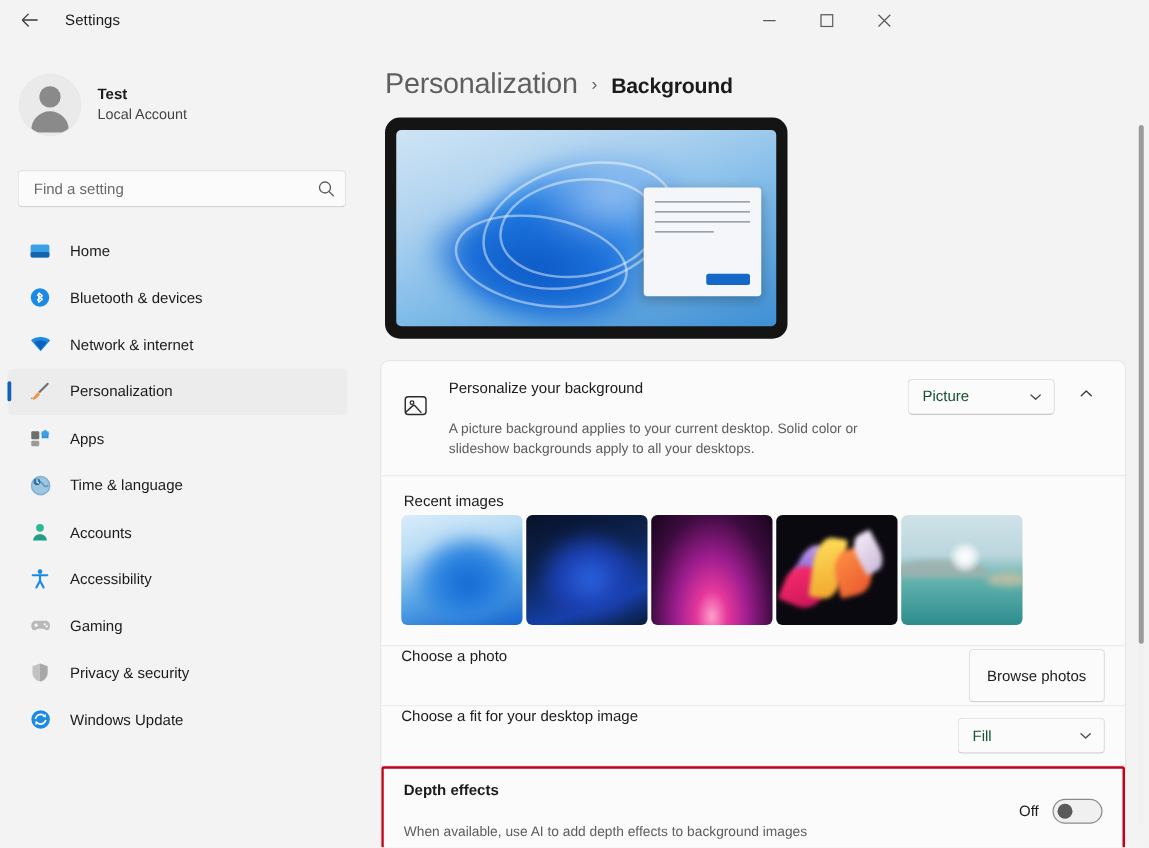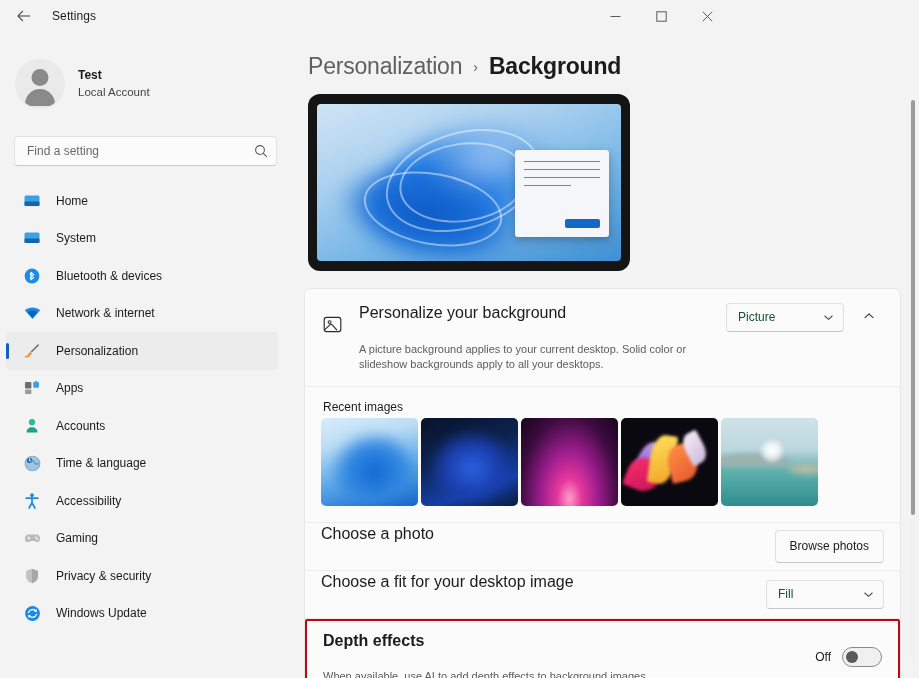--- a/index.html
+++ b/index.html
@@ -148,21 +148,21 @@
   }
   .crumb-parent {
     font-size: 23px; color: #5f5f5f; font-weight: normal;
     letter-spacing: -.2px;
   }
   .crumb-sep {
     font-size: 14px; color: #5f5f5f; margin: 0 11px;
     position: relative; top: -2px;
   }
   .crumb-current {
-    font-size: 23px; color: #1b1b1b; font-weight: bold;
+    font-size: 17px; color: #1b1b1b; font-weight: bold;
     letter-spacing: -.2px;
   }
 
   
   .preview-wrap { padding: 14px 0 0 12px; }
   .monitor {
     width: 322px; height: 177px;
     background: #141414;
     border-radius: 12px;
     padding: 10px 9px;
@@ -233,21 +233,21 @@
     border-bottom: 1px solid #ececec;
   }
   .row:last-child { border-bottom: 0; }
   .row.expander { padding: 13px 16px 13px 16px; align-items: flex-start; }
   .row-ico {
     width: 22px; height: 22px; flex: 0 0 auto;
     margin-right: 16px; margin-top: 11px;
     display: flex; align-items: center; justify-content: center;
   }
   .row-texts { flex: 1 1 auto; min-width: 0; }
-  .row-title { font-size: 16px; color: #1b1b1b; line-height: 1.35; }
+  .row-title { font-size: 12px; color: #1b1b1b; line-height: 1.35; }
   .row-title.bold { font-weight: bold; }
   .row-desc {
     font-size: 11px; color: #5d5d5d; line-height: 1.42;
     margin-top: 18px; max-width: 345px;
   }
   .row-actions { display: flex; align-items: center; flex: 0 0 auto; margin-left: 12px; }
 
   .combo {
     height: 29px; min-width: 118px;
     background: #fbfbfb;
@@ -258,21 +258,21 @@
     padding: 0 9px 0 11px;
     font-size: 12px; color: #14532d;
   }
   .combo .chev { margin-left: 16px; display: flex; }
   .expand-btn {
     width: 30px; height: 30px; margin-left: 10px;
     display: flex; align-items: center; justify-content: center;
     border-radius: 4px;
   }
   .btn-std {
-    height: 33px; padding: 0 14px;
+    height: 43px; padding: 0 14px;
     background: #fbfbfb;
     border: 1px solid #e0e0e0;
     border-bottom: 1px solid #c6c6c6;
     border-radius: 4px;
     font-size: 12px; color: #1b1b1b;
     display: flex; align-items: center; justify-content: center;
     font-family: "Liberation Sans", sans-serif;
   }
 
   
@@ -438,29 +438,20 @@
       <div class="nav-item">
         <span class="nav-ico">
           <svg width="18" height="18" viewBox="0 0 18 18">
             <rect x="1.5" y="3.5" width="15" height="10.5" rx="1.6" fill="#3aa0e8"></rect>
             <rect x="1.5" y="9.5" width="15" height="4.5" rx="1.3" fill="#1763ad"></rect>
           </svg>
         </span>
         <span class="nav-label">Home</span>
       </div>
 
-      <div class="nav-item">
-        <span class="nav-ico">
-          <svg width="18" height="18" viewBox="0 0 18 18">
-            <rect x="1.5" y="3.5" width="15" height="10.5" rx="1.6" fill="#3aa0e8"></rect>
-            <rect x="1.5" y="9.5" width="15" height="4.5" rx="1.3" fill="#1763ad"></rect>
-          </svg>
-        </span>
-        <span class="nav-label">System</span>
-      </div>
 
       <div class="nav-item">
         <span class="nav-ico">
           <svg width="18" height="18" viewBox="0 0 18 18">
             <circle cx="9" cy="9" r="7.4" fill="#1a8ae5"></circle>
             <path d="M8 5.2v7.6l2.8-2.5-4-3.6M8 5.2l2.8 2.5-4 3.6" fill="none" stroke="#fff" stroke-width="1.1" stroke-linejoin="round"></path>
           </svg>
         </span>
         <span class="nav-label">Bluetooth &amp; devices</span>
       </div>
@@ -489,43 +480,43 @@
       <div class="nav-item">
         <span class="nav-ico">
           <svg width="18" height="18" viewBox="0 0 18 18">
             <rect x="2" y="3" width="6.4" height="6.4" rx="1" fill="#6e6e6e"></rect>
             <rect x="2" y="10.6" width="6.4" height="4.4" rx="1" fill="#9a9a9a"></rect>
             <path d="M10.4 3.2h5.4v5.4h-5.4z" fill="#2f8fe0"></path>
             <path d="M13.1 1.6 16.4 4.9 13.1 8.2 9.8 4.9z" fill="#3aa0e8"></path>
           </svg>
         </span>
         <span class="nav-label">Apps</span>
-      </div>
-
-      <div class="nav-item">
-        <span class="nav-ico">
-          <svg width="18" height="18" viewBox="0 0 18 18">
-            <circle cx="9" cy="5.2" r="3.1" fill="#2bb894"></circle>
-            <path d="M3.5 15.4c0-3.1 2.5-5.1 5.5-5.1s5.5 2 5.5 5.1z" fill="#1f9e88"></path>
-          </svg>
-        </span>
-        <span class="nav-label">Accounts</span>
       </div>
 
       <div class="nav-item">
         <span class="nav-ico">
           <svg width="19" height="19" viewBox="0 0 19 19">
             <circle cx="9.5" cy="9.5" r="7.3" fill="#9fc6e0"></circle>
             <path d="M4 6.5c2.2-1 4.5-.6 6.4.8 1.4 1 1.2 2.6 2.9 2.9 1 .2 1.7-.3 2.3-1" fill="none" stroke="#5e97bb" stroke-width="1.3"></path>
             <circle cx="9.5" cy="9.5" r="7.3" fill="none" stroke="#7fb0cf" stroke-width="1.1"></circle>
             <circle cx="6.6" cy="6.4" r="2.7" fill="#2f6fa8"></circle>
             <path d="M6.6 4.6v1.9l1.3.9" fill="none" stroke="#fff" stroke-width="0.9" stroke-linecap="round"></path>
           </svg>
         </span>
         <span class="nav-label">Time &amp; language</span>
+      </div>
+
+      <div class="nav-item">
+        <span class="nav-ico">
+          <svg width="18" height="18" viewBox="0 0 18 18">
+            <circle cx="9" cy="5.2" r="3.1" fill="#2bb894"></circle>
+            <path d="M3.5 15.4c0-3.1 2.5-5.1 5.5-5.1s5.5 2 5.5 5.1z" fill="#1f9e88"></path>
+          </svg>
+        </span>
+        <span class="nav-label">Accounts</span>
       </div>
 
       <div class="nav-item">
         <span class="nav-ico">
           <svg width="18" height="18" viewBox="0 0 18 18">
             <circle cx="9" cy="3.2" r="1.9" fill="#1a8ae5"></circle>
             <path d="M3.2 6.2h11.6" stroke="#1a8ae5" stroke-width="1.7" stroke-linecap="round"></path>
             <path d="M9 6.2v4.4M9 10.6 6.1 16M9 10.6 11.9 16" stroke="#1a8ae5" stroke-width="1.7" stroke-linecap="round" fill="none"></path>
           </svg>
         </span>

